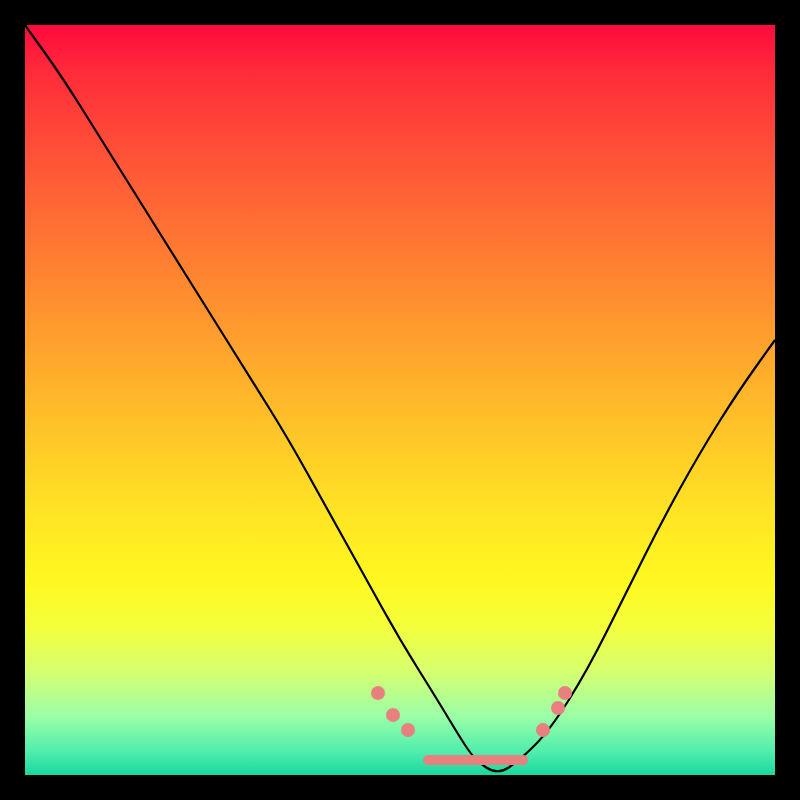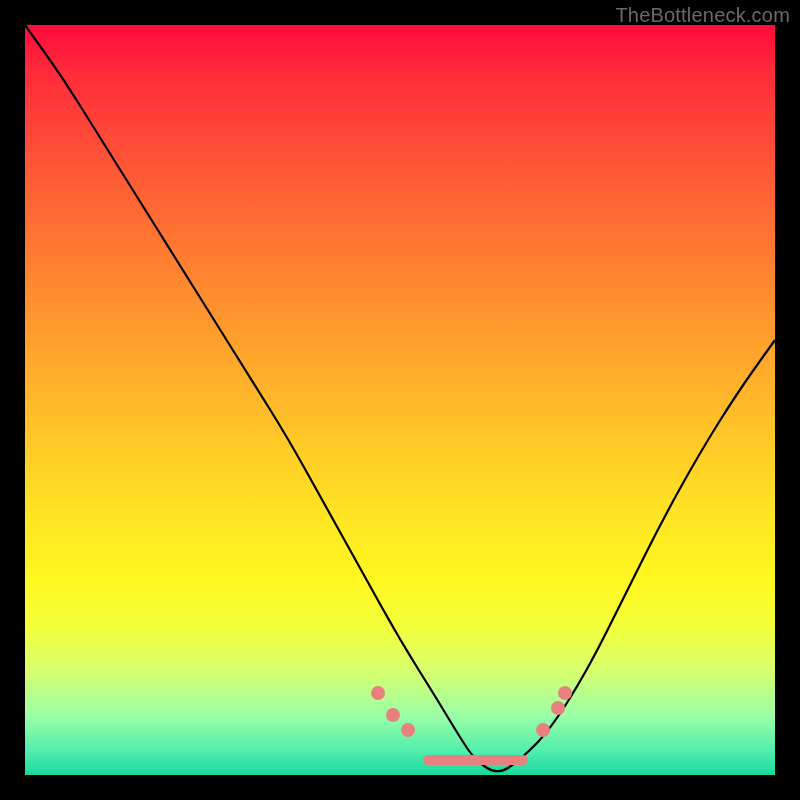--- a/index.html
+++ b/index.html
@@ -76,21 +76,20 @@
     background: #e88080;
     border-radius: 5px;
     transform: translateY(-50%);
   }
 </style>
 </head>
 <body>
 
 <div class="frame">
 
-  <div class="watermark">TheBottleneck.com</div>
 
   <div class="plot">
     <div class="gradient"></div>
 
     <svg class="curve" viewBox="0 0 750 750" preserveAspectRatio="none">
       <path id="curve-path" d="M 0 0 Q 0 0 18.75 26.25 Q 37.5 52.5 56.25 82.5 Q 75 112.5 93.75 142.5 Q 112.5 172.5 131.25 202.5 Q 150 232.5 168.75 262.5 Q 187.5 292.5 206.25 322.5 Q 225 352.5 243.75 382.5 Q 262.5 412.5 281.25 446.25 Q 300 480 318.75 513.75 Q 337.5 547.5 356.25 581.25 Q 375 615 393.75 645 Q 412.50000000000006 675 423.75 693.75 Q 434.99999999999994 712.5 442.5 723.75 Q 450 735 461.25 742.5 Q 472.5 750 483.75 742.5 Q 495 735 510 720 Q 525 705 543.75 675 Q 562.5 645 581.25 607.5 Q 600 570 618.75 532.5 Q 637.5 495 656.25 461.25 Q 675 427.5 693.75 397.5 Q 712.5 367.5 731.25 341.25 T 750 315.00000000000006" fill="none" stroke="#000" stroke-width="2.2"></path>
     </svg>
 
     <div id="markers">
         <div class="dot" style="left: 352.5px; top: 667.5px;"></div>

